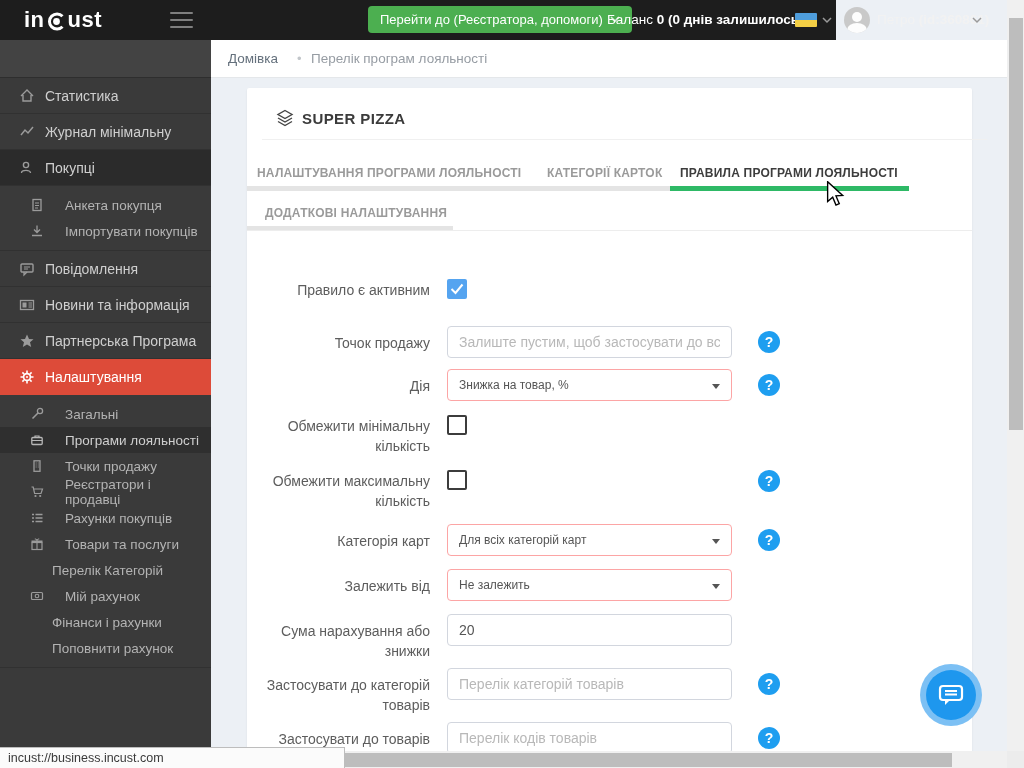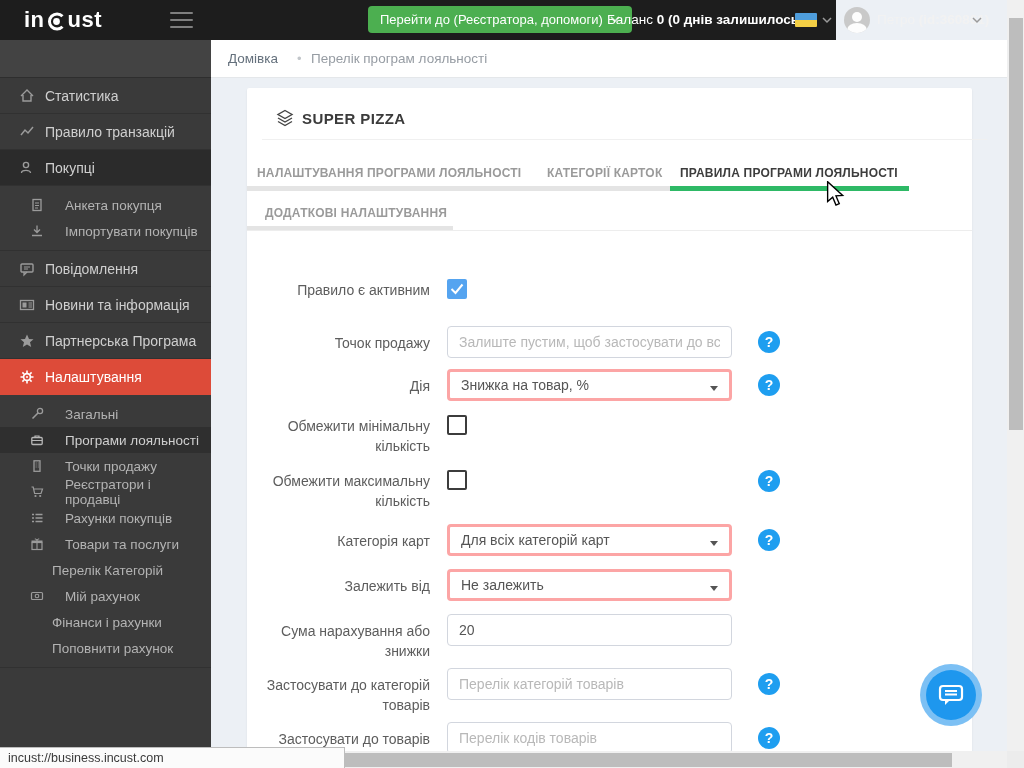--- a/index.html
+++ b/index.html
@@ -54,21 +54,21 @@
   .tab.on { color:#3d3d3d; }
   .tab.on::after { background:#2eb966; }
   .tabs-baseline { left:0; top:142px; width:725px; height:1px; background:#ededed; }
 
   
   .frow { position:absolute; left:10px; width:700px; }
   .flabel { position:absolute; left:0; top:7px; width:173px; text-align:right; font-size:14px; color:#5d5d5d; line-height:20px; }
   .flabel.cb { top:1px; }
   .finput { position:absolute; left:190px; top:0; width:285px; height:32px; border:1px solid #d2d6de; border-radius:4px; padding:0 11px; font-size:14px; color:#555; font-family:inherit; background:#fff; outline:none; }
   .finput::placeholder { color:#b8b8b8; opacity:1; }
-  .fselect { position:absolute; left:190px; top:0; width:285px; height:32px; border:3px solid #fca5a5; border-radius:4px; padding:0 26px 0 11px; font-size:14px; color:#555; background:#fff; display:flex; align-items:center; cursor:pointer; }
+  .fselect { position:absolute; left:190px; top:0; width:285px; height:32px; border:1px solid #fca5a5; border-radius:4px; padding:0 26px 0 11px; font-size:12px; color:#555; background:#fff; display:flex; align-items:center; cursor:pointer; }
   .fselect .tri { position:absolute; right:11px; top:14px; width:0; height:0; border-left:4px solid transparent; border-right:4px solid transparent; border-top:5px solid #555; }
   .cbox { position:absolute; left:190px; top:0; width:20px; height:20px; border:2px solid #3c3c3c; border-radius:2px; background:#fff; cursor:pointer; }
   .cbox.checked { border:none; background:#55a4f0; }
   .cbox.checked svg { position:absolute; left:3px; top:4px; }
   .help { position:absolute; left:501px; width:22px; height:22px; border-radius:50%; background:#1e9ef0; color:#fff; font-size:14px; font-weight:bold; text-align:center; line-height:22px; cursor:pointer; }
 
   
   #vscroll { left:1007px; top:0; width:17px; height:751px; background:#f0f0f0; z-index:40; }
   #vthumb { left:1008.5px; top:18px; width:14px; height:412px; background:#bdbdbd; z-index:41; }
   #hscroll { left:0; top:751px; width:1007px; height:17px; background:#f0f0f0; z-index:40; }
@@ -127,21 +127,21 @@
   <div class="sitem">
     <svg class="sicon" width="16" height="16" viewBox="0 0 16 16">
         <path d="M2 8 L8 2 L14 8 M4 7 V13 H12 V7" fill="none" stroke="#9b9b9b" stroke-width="1.4"></path>
       </svg>
     <span>Статистика</span>
   </div>
   <div class="sitem">
     <svg class="sicon" width="16" height="16" viewBox="0 0 16 16">
         <polyline points="2,11 6,6 9,9 14,3" fill="none" stroke="#9b9b9b" stroke-width="1.5"></polyline>
       </svg>
-    <span>Правило транзакцій</span>
+    <span>Журнал мінімальну</span>
   </div>
   <div class="sitem open">
     <svg class="sicon" width="16" height="16" viewBox="0 0 16 16">
         <circle cx="7" cy="5" r="2.6" fill="none" stroke="#9b9b9b" stroke-width="1.4"></circle>
         <path d="M2.5 13 C2.5 9.5 11.5 9.5 11.5 13" fill="none" stroke="#9b9b9b" stroke-width="1.4"></path>
       </svg>
     <span>Покупці</span>
   </div>
   <div class="ssub-wrap">
     <div class="ssub">

